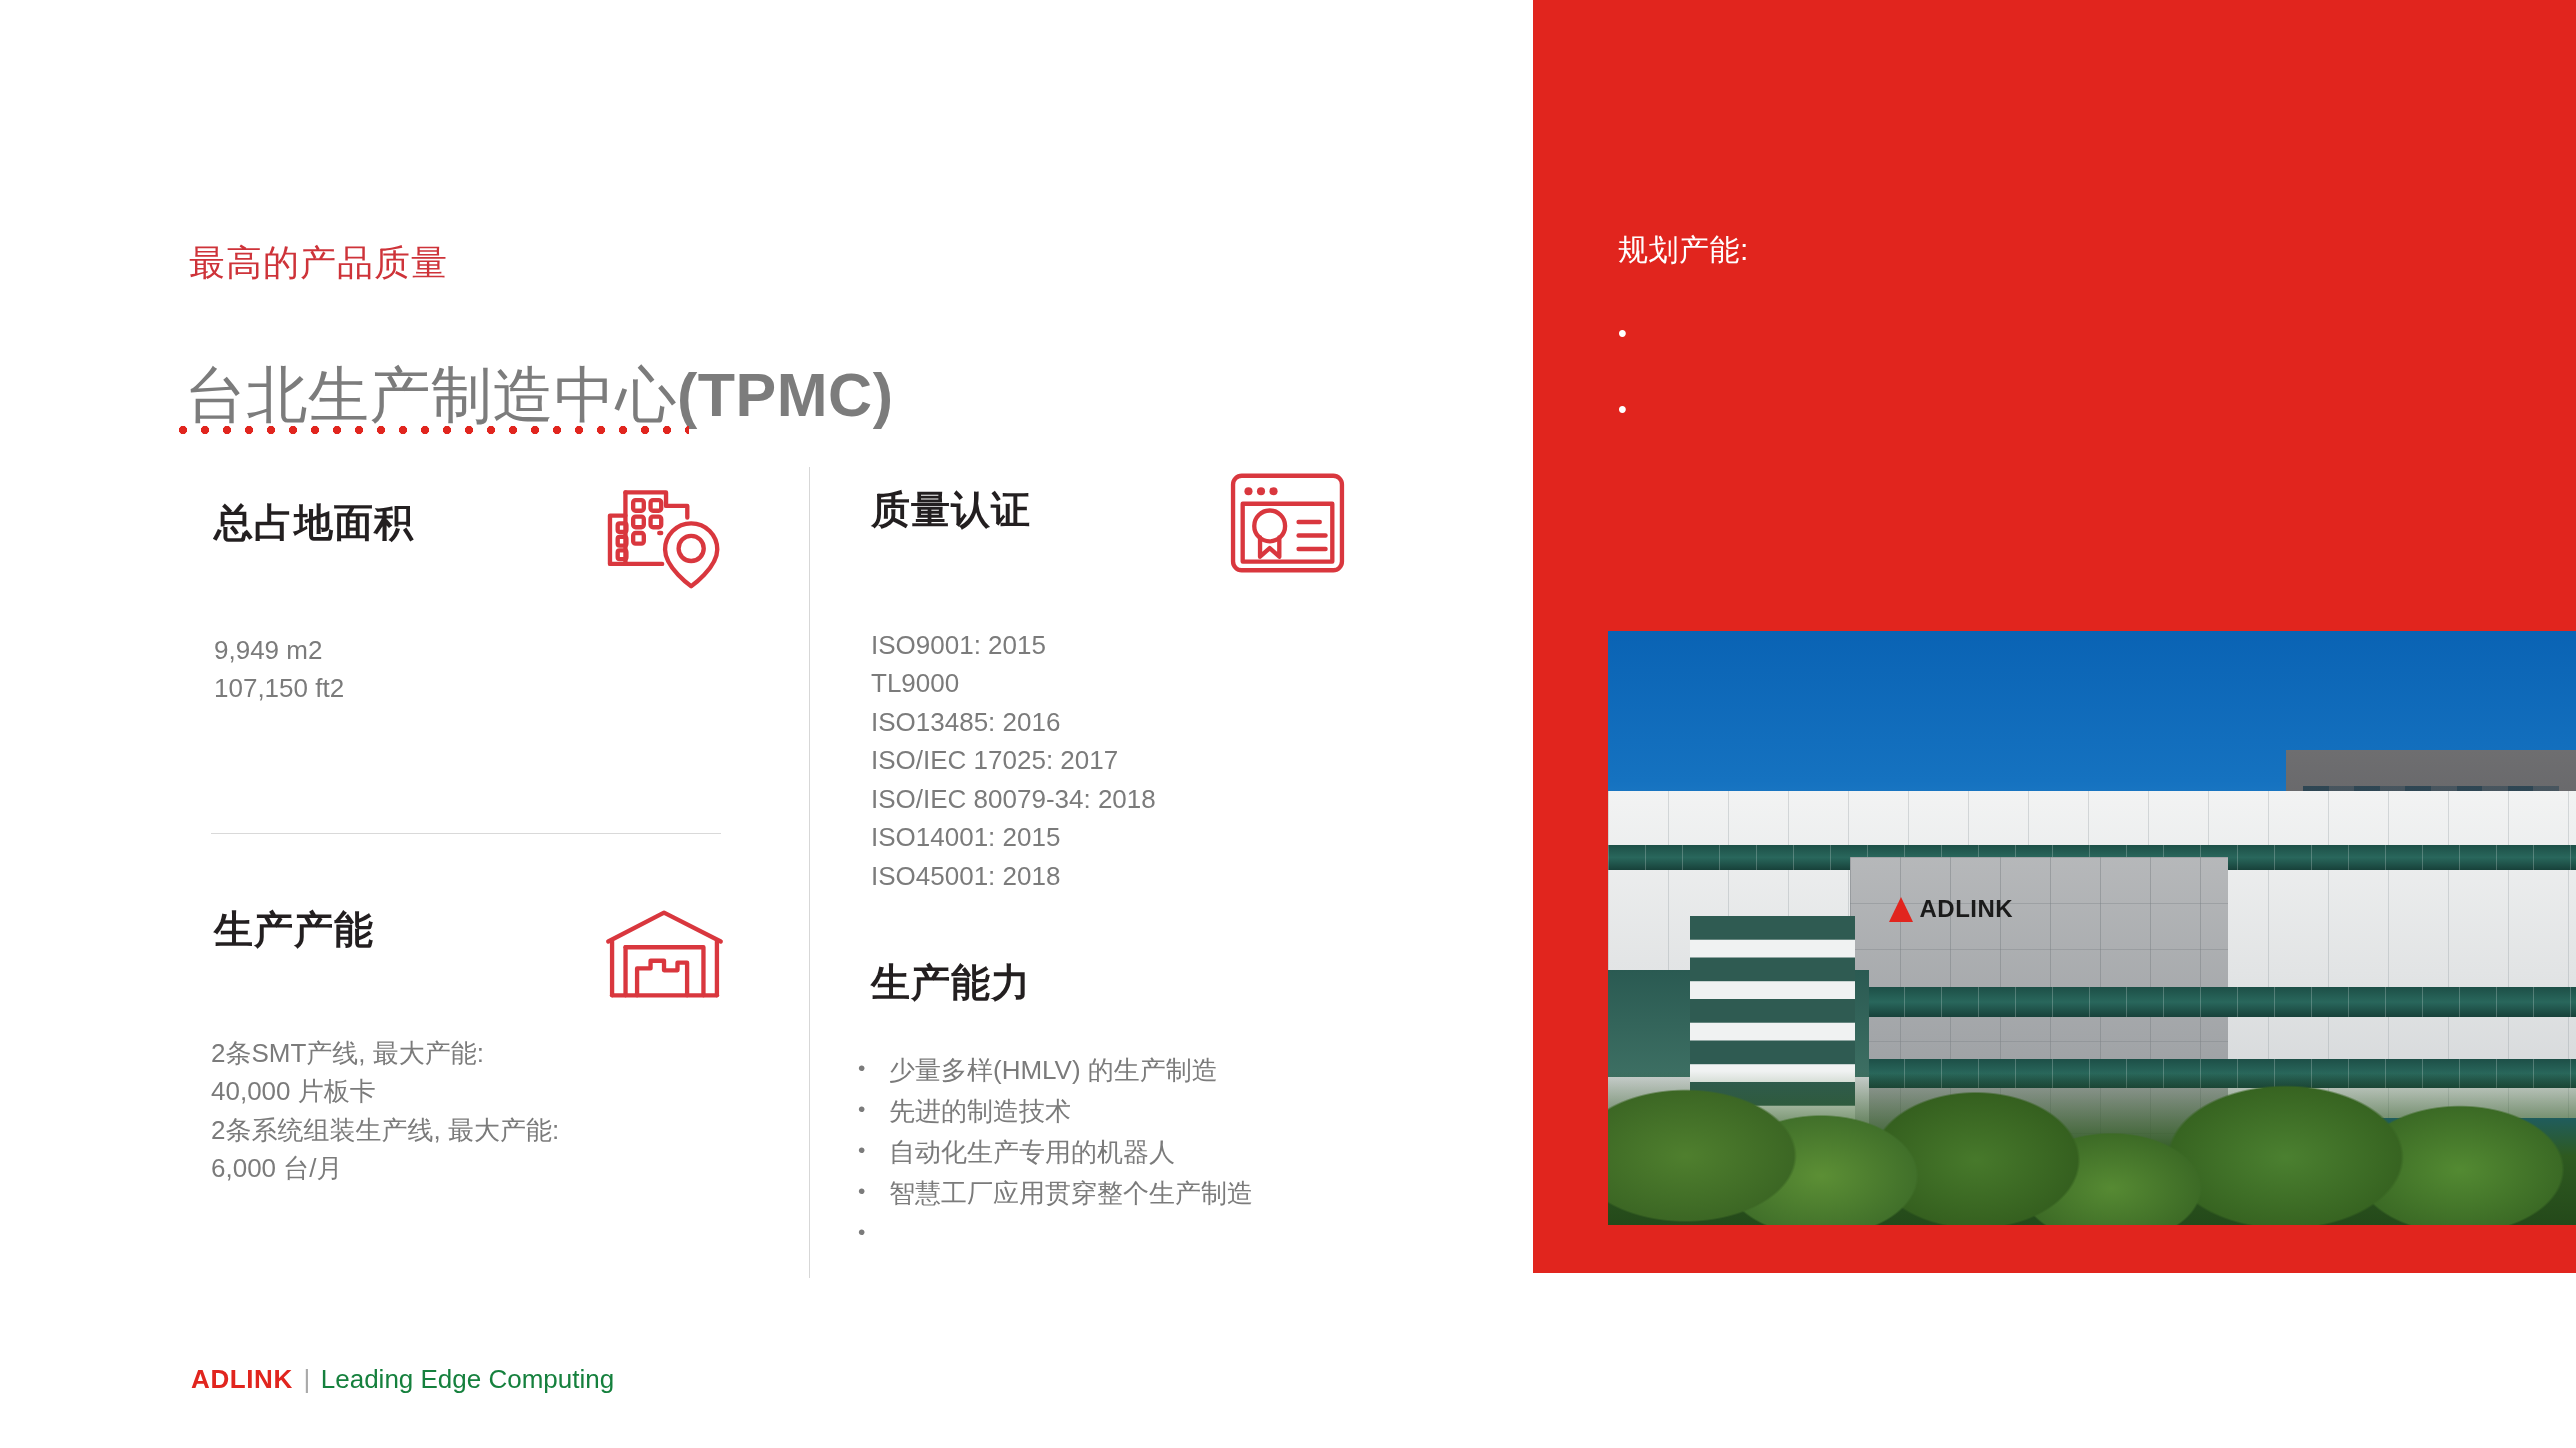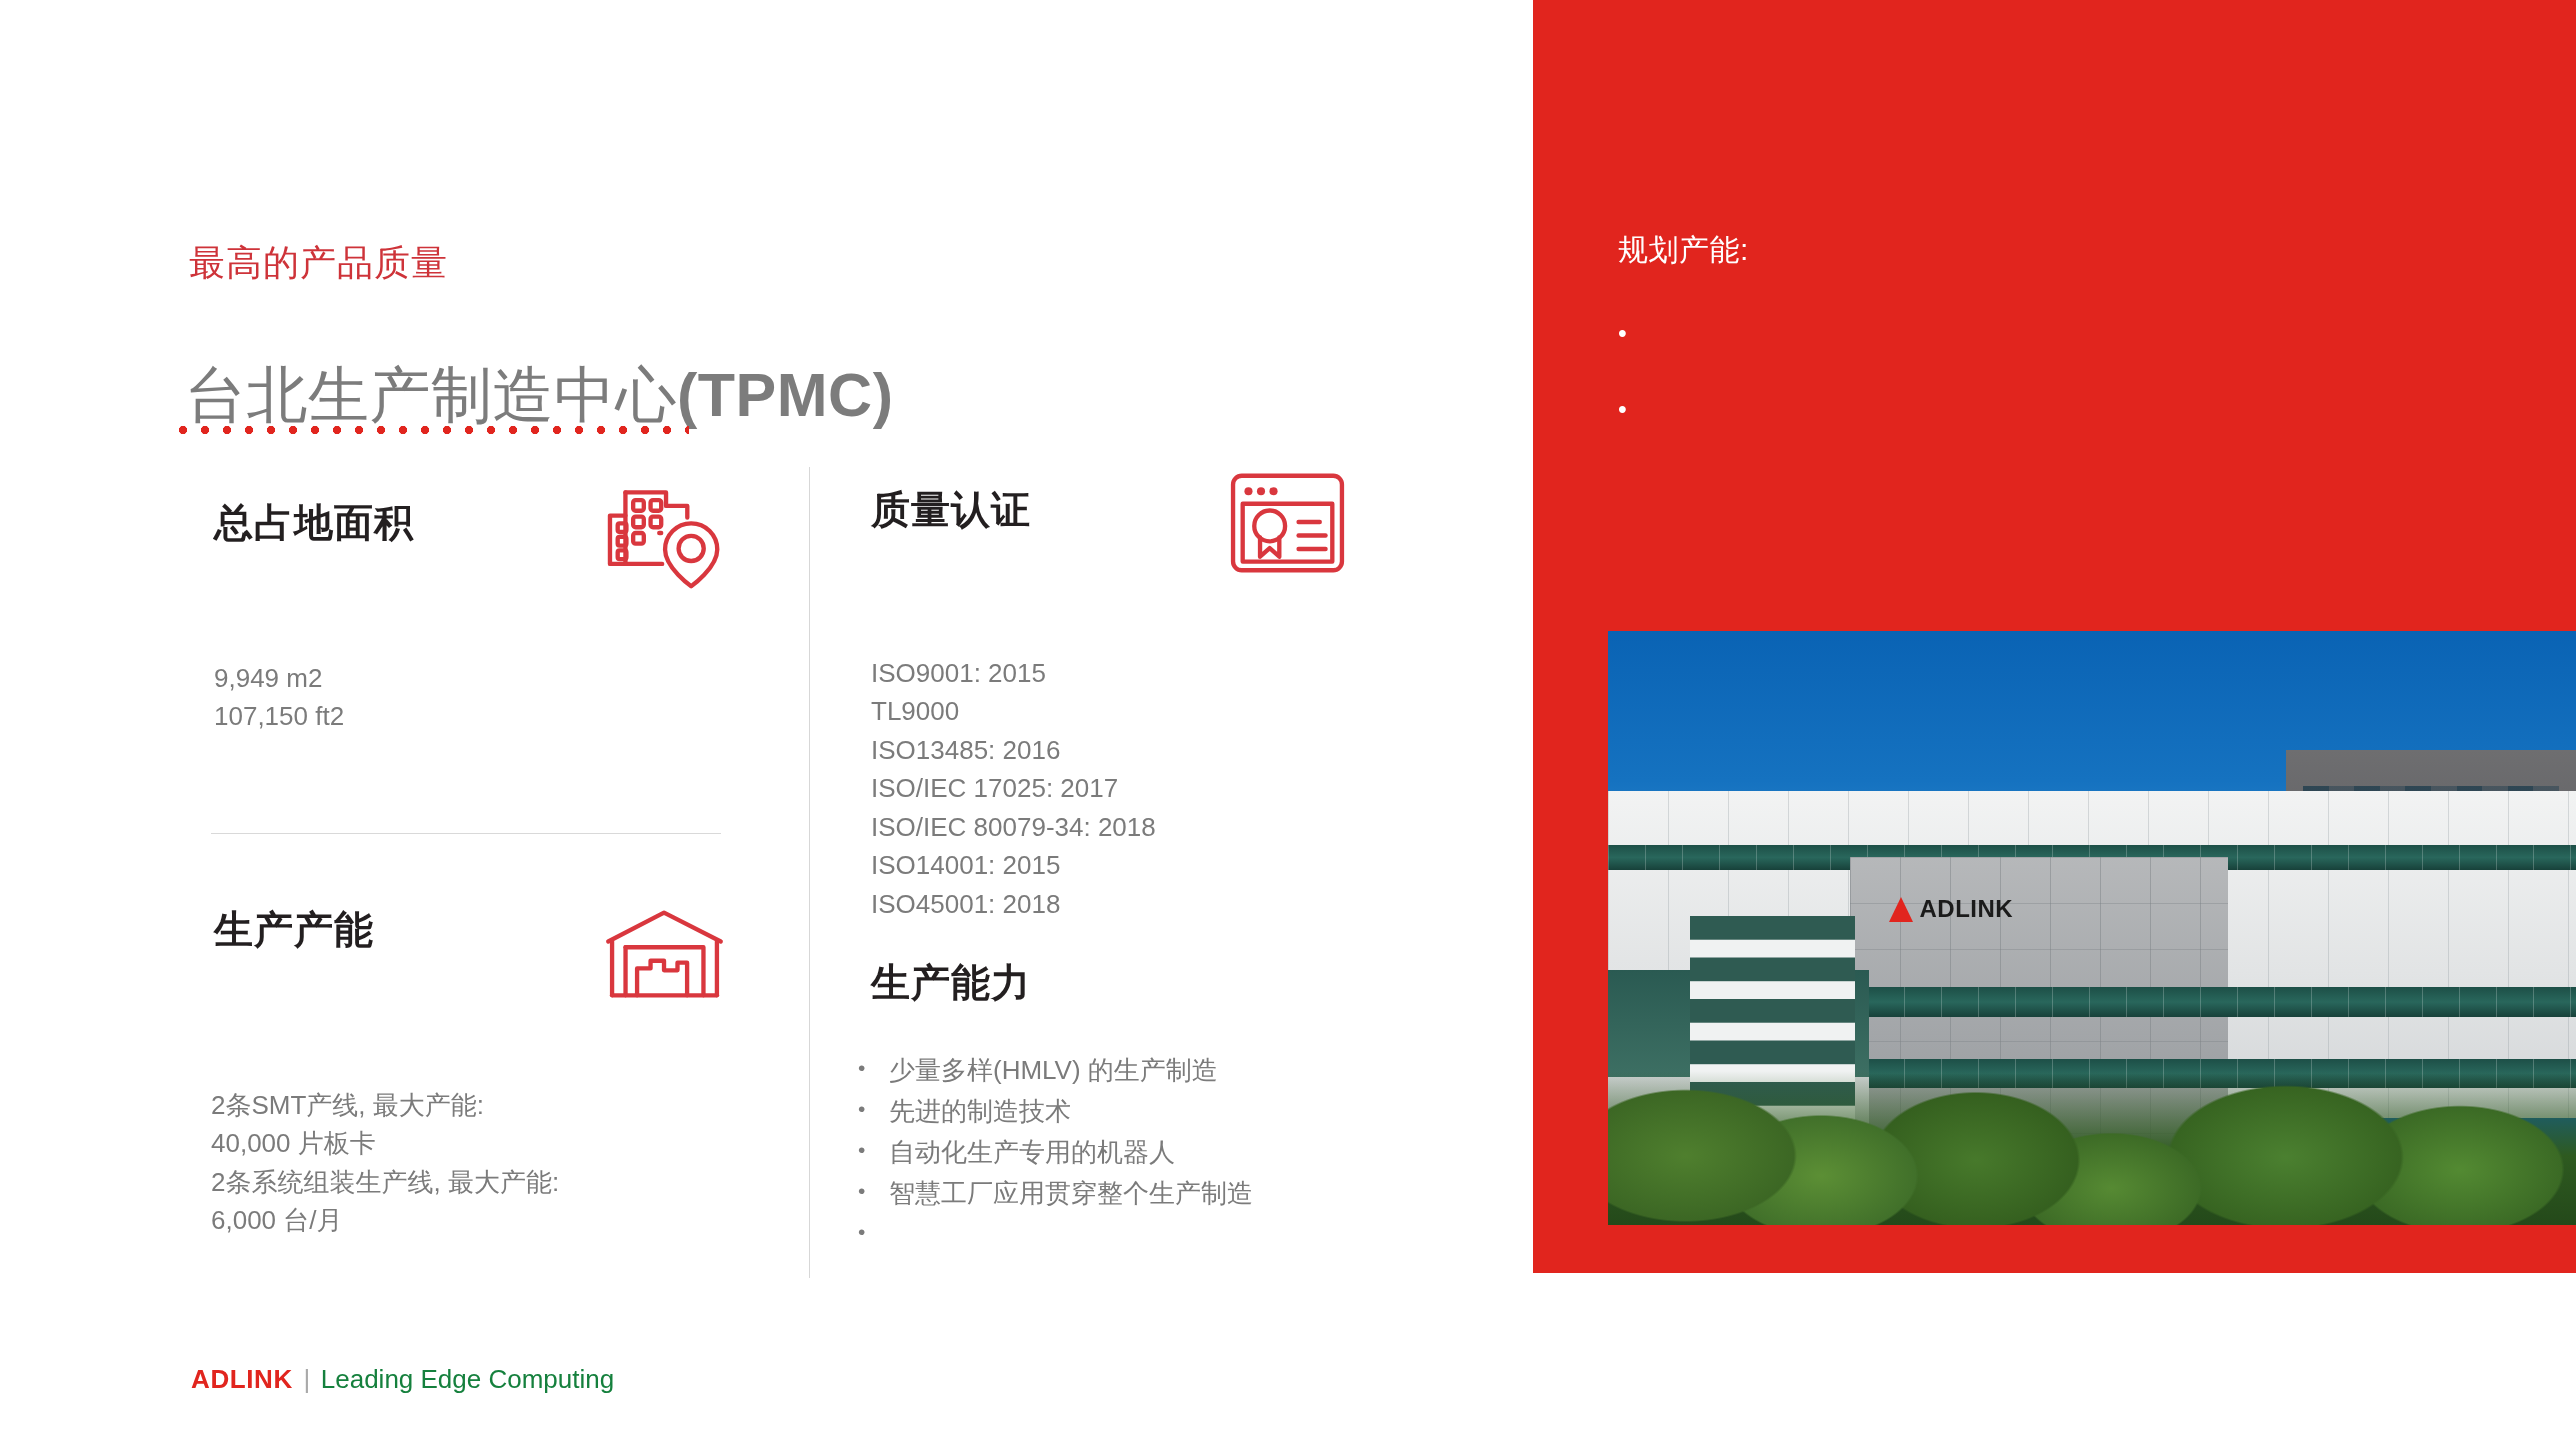--- a/index.html
+++ b/index.html
@@ -213,28 +213,27 @@
     color: #231F20;
     white-space: nowrap;
     letter-spacing: 1px;
   }
   .block-body {
     position: absolute;
     font-size: 26px;
     color: #7B7B7B;
     line-height: 1.48;
     white-space: pre-line;
-    margin-top: 28px;
   }
 
   
   .h-area   { left: 214px;  top: 464px; margin-top: 32px; }
   .b-area   { left: 214px;  top: 631px; }
   .h-cap    { left: 214px;  top: 903px; }
-  .b-cap    { left: 211px;  top: 1058px; }
+  .b-cap    { left: 211px;  top: 1034px; }
   .h-cert   { left: 871px;  top: 483px; }
   .b-cert   { left: 871px;  top: 626px; }
   .h-ability{ left: 871px;  top: 956px; }
 
   .ability-list {
     position: absolute;
     left: 858px;
     top: 1053px;
     width: 637px;
   }

